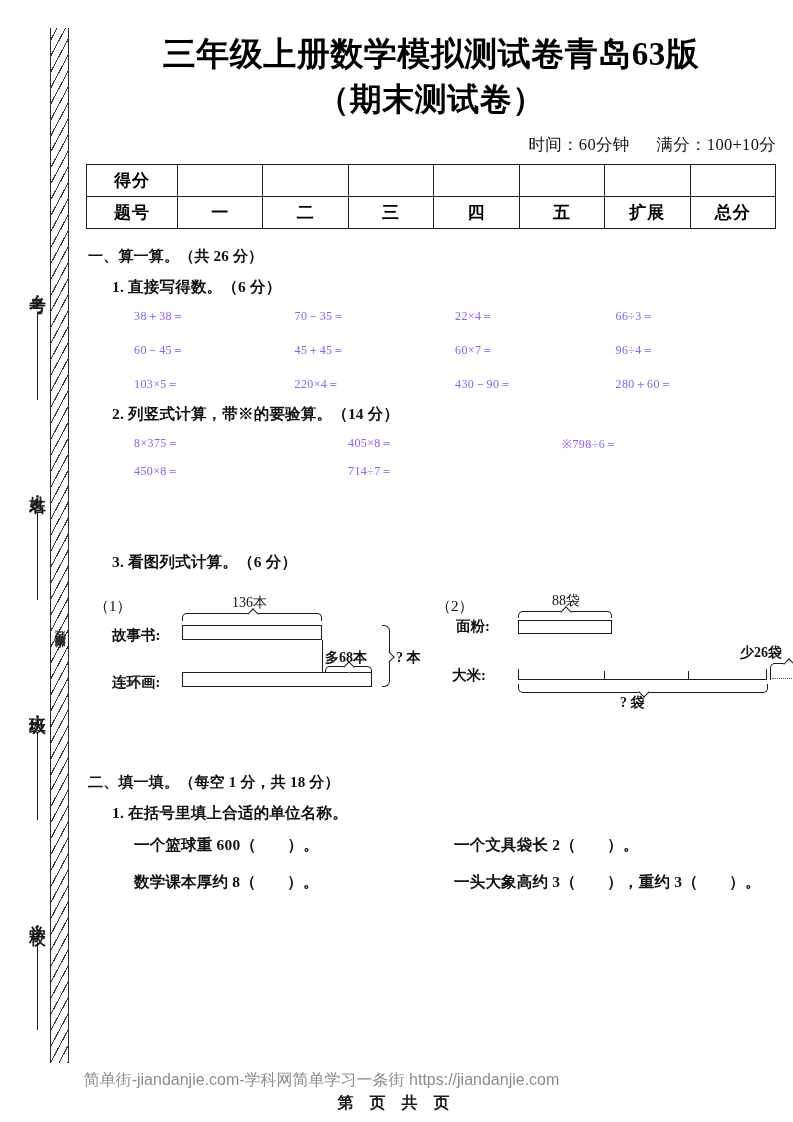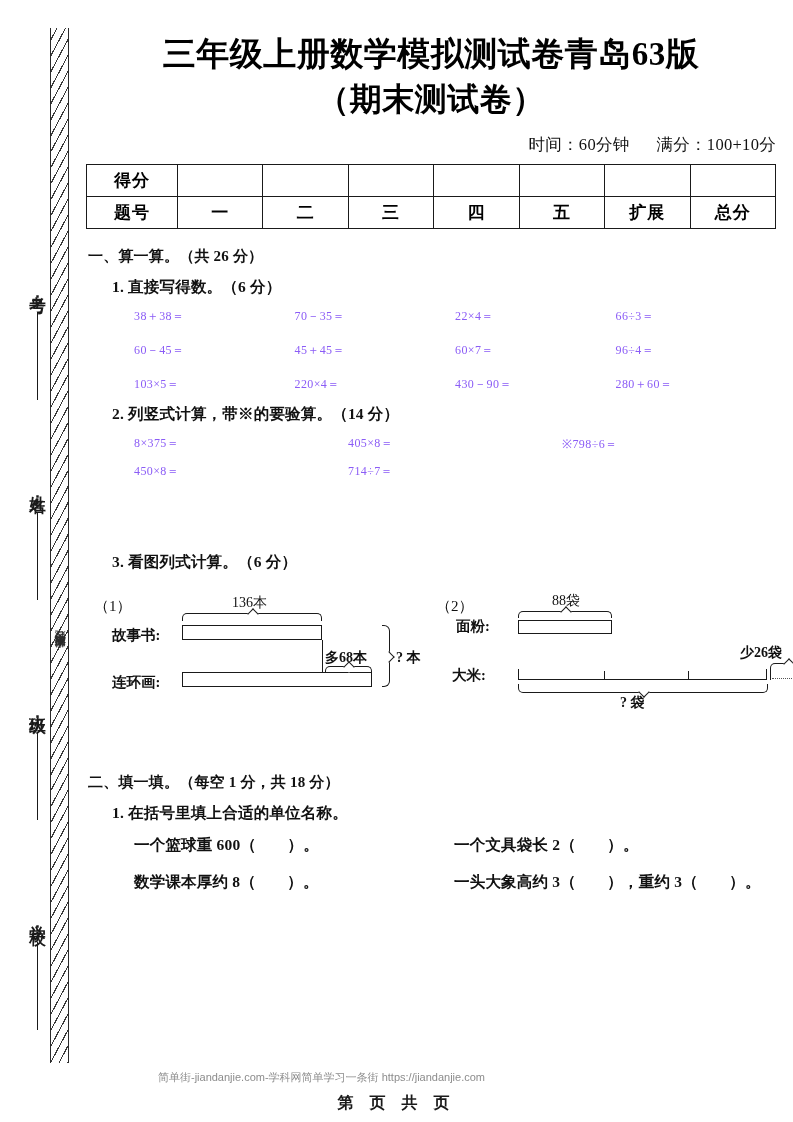--- a/index.html
+++ b/index.html
@@ -311,21 +311,21 @@
   }
 
   
   #footer-watermark {
     position: absolute;
     left: 0;
     top: 1070px;
     width: 643px;
     text-align: center;
     font-family: "Liberation Sans", "DejaVu Sans", sans-serif;
-    font-size: 11px;
+    font-size: 16px;
     color: #8c8c8c;
   }
   #footer-pagenum {
     position: absolute;
     left: 0;
     top: 1093px;
     width: 793px;
     text-align: center;
     font-size: 16px;
     font-weight: bold;

